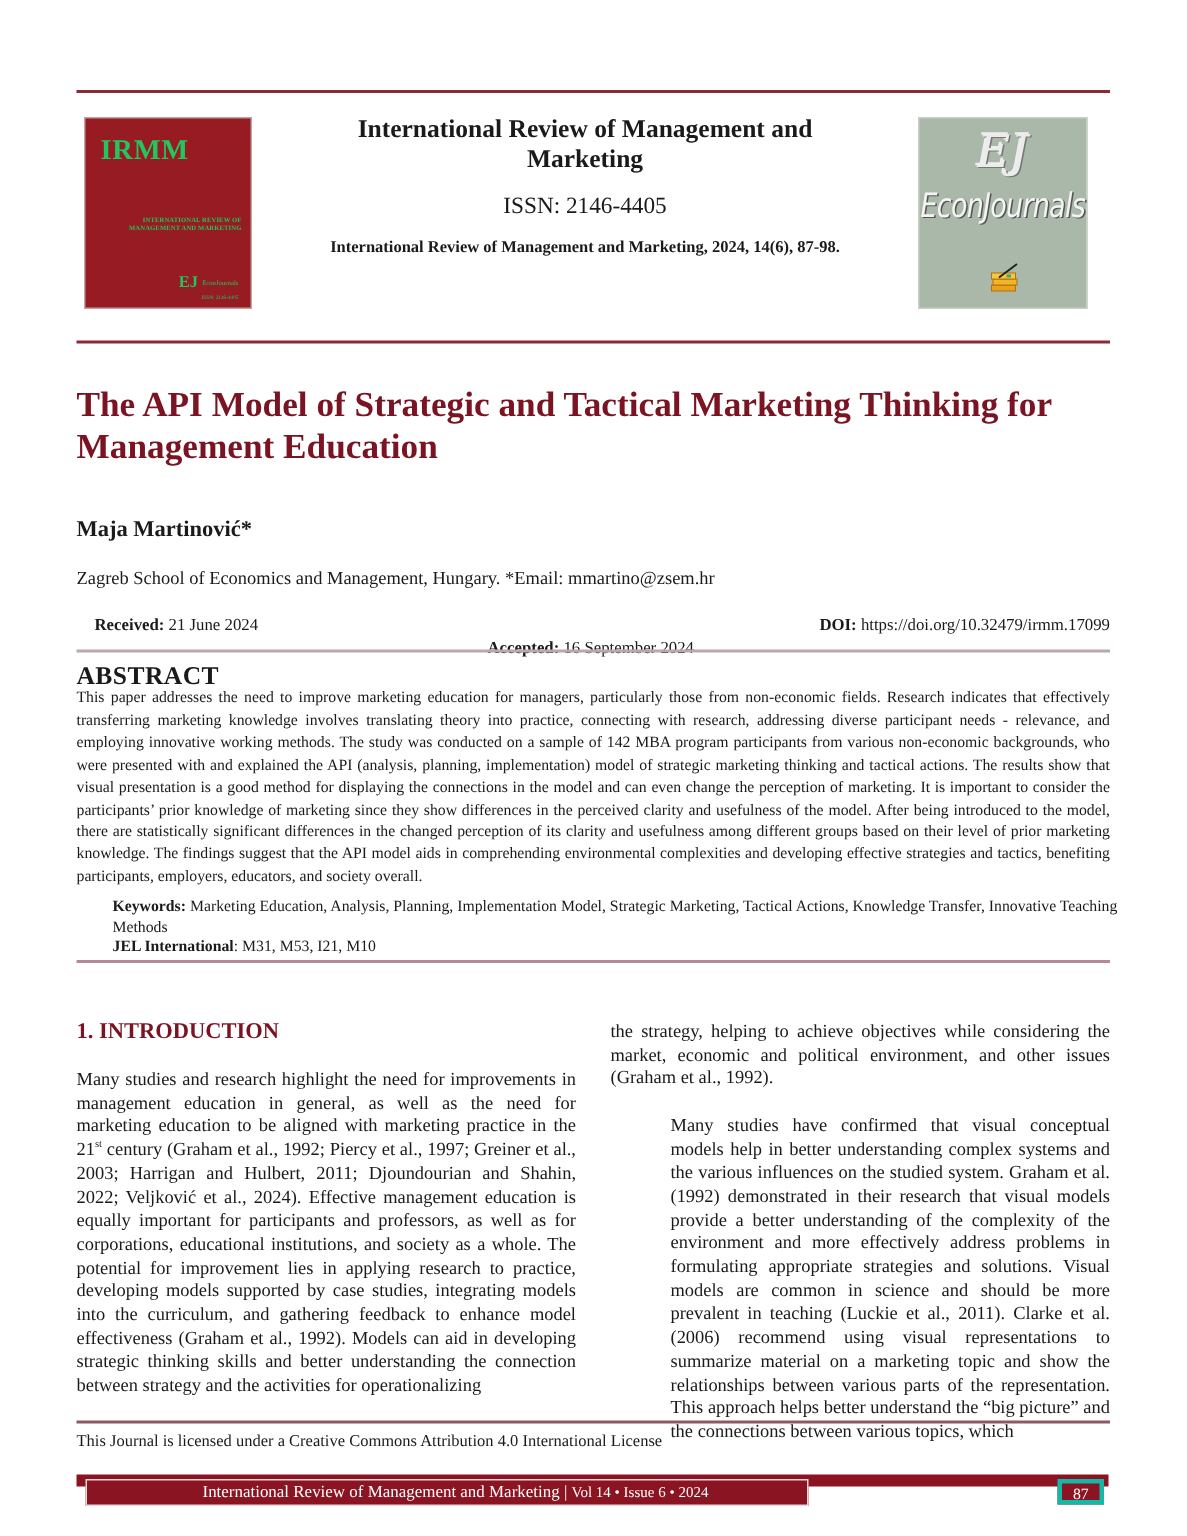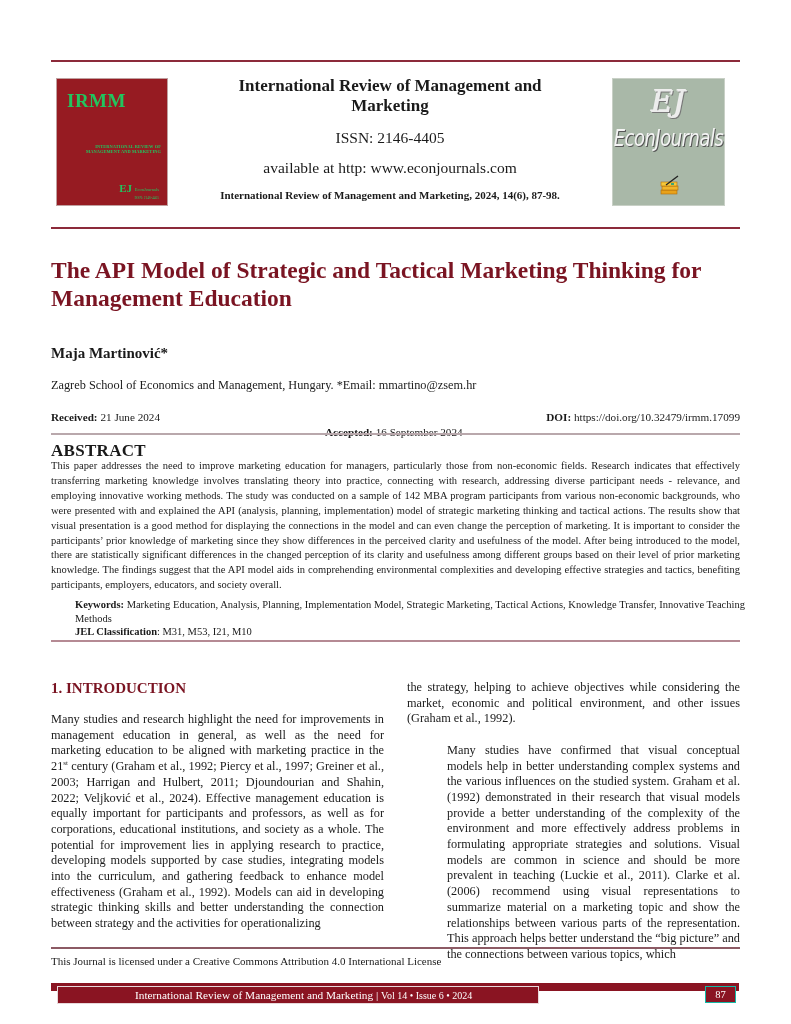--- a/index.html
+++ b/index.html
@@ -33,21 +33,21 @@
   .jhead .jtitle { font-size: 17px; font-weight: bold; line-height: 20px; }
   .jhead .issn { font-size: 15.5px; margin-top: 13px; }
   .jhead .avail { font-size: 15.5px; margin-top: 12px; }
   .jhead .cite { font-size: 11px; font-weight: bold; margin-top: 12px; }
 
   .title { left: 51px; top: 256px; width: 700px; font-size: 23.5px; font-weight: bold; color: #7a1422; line-height: 28px; }
   .author { left: 51px; top: 345px; font-size: 15px; font-weight: bold; }
   .affil { left: 51px; top: 378px; font-size: 12.3px; }
   .dates { left: 51px; top: 411px; width: 689px; font-size: 11.2px; }
   .dates b { font-weight: bold; }
-  .d-rec { position: absolute; left: 0; top: 0; text-align: right; }
+  .d-rec { position: absolute; left: 12px; top: 0; text-align: right; }
   .d-acc { position: absolute; left: 274px; top: 0; margin-top: 15px; }
   .d-doi { position: absolute; right: 0; top: 0; white-space: nowrap; }
   .rule-grey1 { left: 51px; top: 433px; width: 689px; height: 2px; background: #b9a8ac; }
 
   .abs-head { left: 51px; top: 441px; font-size: 17px; font-weight: bold; letter-spacing: 0.3px; }
   .abstract { left: 51px; top: 459px; width: 689px; font-size: 10.5px; line-height: 14.9px; text-align: justify; }
   .keywords { left: 51px; top: 598px; width: 689px; font-size: 10.5px; line-height: 13.6px; margin-left: 24px; }
   .keywords b { font-weight: bold; }
   .rule-grey2 { left: 51px; top: 640px; width: 689px; height: 2px; background: #b58a94; }
 
@@ -60,42 +60,41 @@
   sup { font-size: 7px; line-height: 0; }
 
   .rule-foot { left: 51px; top: 947px; width: 689px; height: 2px; background: #8c5a64; }
   .license { left: 51px; top: 955px; width: 689px; text-align: left; font-size: 11px; }
 
   .fband { left: 51px; top: 983px; width: 688px; height: 8px; background: #8a1422; }
   .fbox { left: 57px; top: 986px; width: 482px; height: 18px; background: #8a1422; border: 1px solid #e8d8da;
           box-sizing: border-box; color: #fff; font-size: 11.3px; line-height: 16px; }
   .fbox .ftxt { position: absolute; left: 77px; top: 0; white-space: nowrap; }
   .fbox .ftxt span.vol { font-size: 10px; }
-  .fpage { left: 705px; top: 986px; width: 31px; height: 17px; background: #8a1422; border: 1px solid #14b8a6;
+  .fpage { left: 705px; top: 986px; width: 31px; height: 17px; background: #8a1422; border: 3px solid #14b8a6;
            box-sizing: border-box; color: #fff; font-size: 10.5px; text-align: center; line-height: 15px; }
 </style>
 </head>
 <body>
 
 <div class="abs rule-top"></div>
 
 <div class="abs cover">
   <div class="irmm">IRMM</div>
   <div class="sub">
     <div>INTERNATIONAL REVIEW OF</div>
     <div>MANAGEMENT AND MARKETING</div>
   </div>
   <div class="ej"><span>EJ</span> <small>EconJournals</small></div>
   <div class="issn">ISSN: 2146-4405</div>
 </div>
 
 <div class="abs jhead">
   <div class="jtitle">International Review of Management and Marketing</div>
   <div class="issn">ISSN: 2146-4405</div>
-  <div class="avail">available at http: www.econjournals.com</div>
   <div class="cite">International Review of Management and Marketing, 2024, 14(6), 87-98.</div>
 </div>
 
 <div class="abs ejlogo">
   <div class="ejmark">EJ</div>
   <div class="econ">EconJournals</div>
   <svg class="books" viewBox="0 0 22 22">
     <rect x="2" y="15" width="16" height="4" fill="#e9a21a" stroke="#b06b0a" stroke-width="0.6"></rect>
     <rect x="3" y="11" width="16" height="4" fill="#f1b52a" stroke="#b06b0a" stroke-width="0.6"></rect>
     <rect x="2" y="7" width="16" height="4" fill="#f6c83a" stroke="#b06b0a" stroke-width="0.6"></rect>
@@ -115,21 +114,21 @@
   <span class="d-acc"><b>Accepted:</b> <span>16 September 2024</span></span>
   <span class="d-doi"><b>DOI:</b> <span>https://doi.org/10.32479/irmm.17099</span></span>
 </div>
 
 <div class="abs rule-grey1"></div>
 <div class="abs abs-head">ABSTRACT</div>
 <div class="abs abstract">This paper addresses the need to improve marketing education for managers, particularly those from non-economic fields. Research indicates that effectively transferring marketing knowledge involves translating theory into practice, connecting with research, addressing diverse participant needs - relevance, and employing innovative working methods. The study was conducted on a sample of 142 MBA program participants from various non-economic backgrounds, who were presented with and explained the API (analysis, planning, implementation) model of strategic marketing thinking and tactical actions. The results show that visual presentation is a good method for displaying the connections in the model and can even change the perception of marketing. It is important to consider the participants’ prior knowledge of marketing since they show differences in the perceived clarity and usefulness of the model. After being introduced to the model, there are statistically significant differences in the changed perception of its clarity and usefulness among different groups based on their level of prior marketing knowledge. The findings suggest that the API model aids in comprehending environmental complexities and developing effective strategies and tactics, benefiting participants, employers, educators, and society overall.</div>
 
 <div class="abs keywords">
   <div><b>Keywords:</b> <span>Marketing Education, Analysis, Planning, Implementation Model, Strategic Marketing, Tactical Actions, Knowledge Transfer, Innovative Teaching Methods</span></div>
-  <div><b>JEL Classification</b><span>: M31, M53, I21, M10</span></div>
+  <div><b>JEL International</b><span>: M31, M53, I21, M10</span></div>
 </div>
 <div class="abs rule-grey2"></div>
 
 <div class="abs sec-head">1. INTRODUCTION</div>
 
 <div class="abs col col1">
   <p><span>Many studies and research highlight the need for improvements in management education in general, as well as the need for marketing education to be aligned with marketing practice in the 21</span><sup>st</sup><span> century (Graham et al., 1992; Piercy et al., 1997; Greiner et  al., 2003; Harrigan and Hulbert, 2011; Djoundourian and Shahin, 2022; Veljković et al., 2024). Effective management education is equally important for participants and professors, as well as for corporations, educational institutions, and society as a whole. The potential for improvement lies in applying research to practice, developing models supported by case studies, integrating models into the curriculum, and gathering feedback to enhance model effectiveness (Graham et al., 1992). Models can aid in developing strategic thinking skills and better understanding the connection between strategy and the activities for operationalizing</span></p>
 </div>
 
 <div class="abs col col2">

